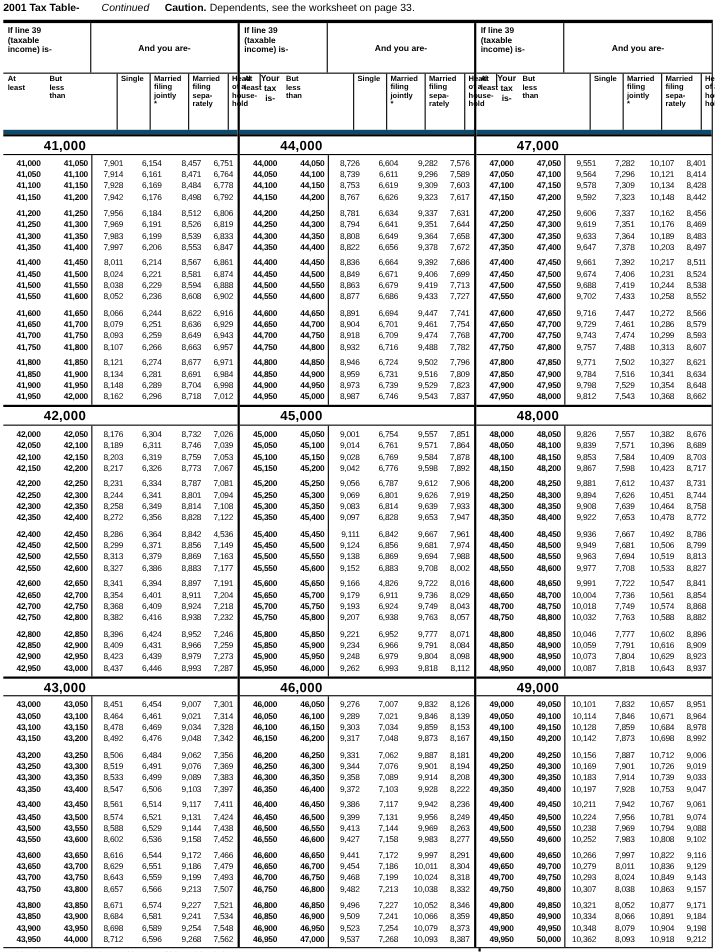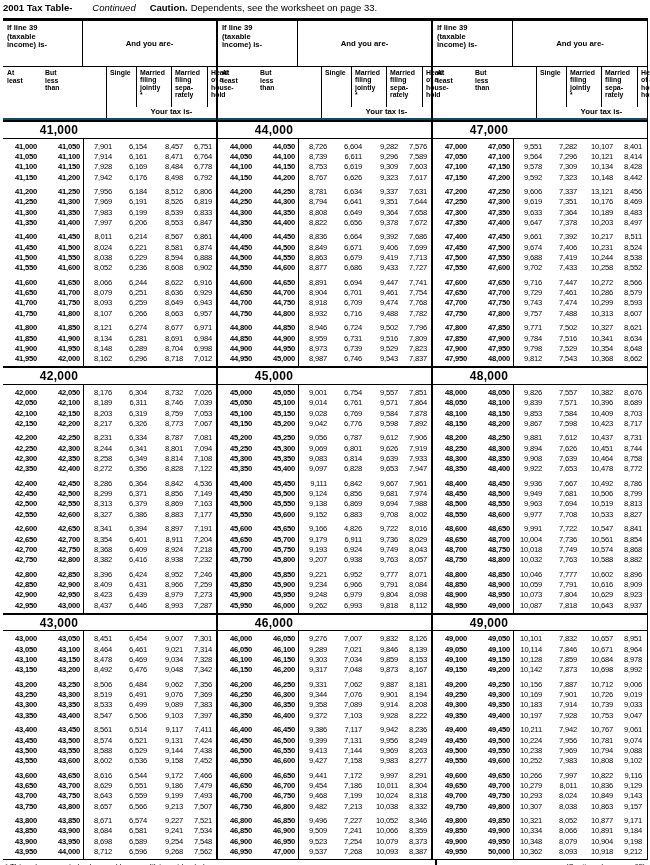--- a/index.html
+++ b/index.html
@@ -14,30 +14,30 @@
   .t-main { font-weight:bold; font-size:9.5px; }
   .t-cont { font-style:italic; font-size:9.5px; margin-left:20px; }
   .t-caut { font-weight:bold; font-size:9.5px; margin-left:14px; }
   .t-rest { font-size:9.5px; margin-left:3px; }
   
   .cols { display:flex; }
   .col-group { width:215px; }
   .col-group.g0, .col-group.g1 { border-right:2px solid #000; }
   .col-group.g2 { border-right:1.5px solid #000; width:215px; }
   
-  .hdr { border-bottom:2px solid #0c4a6e; }
+  .hdr { border-bottom:4px solid #0c4a6e; }
   .hdr-rowA { display:flex; height:46px; border-bottom:1px solid #000; }
   .hdr-income { width:80px; border-right:1px solid #000; font-weight:bold; font-size:7.6px; line-height:8.6px; padding:3px 2px 0 4px; white-space:pre-line; }
   .hdr-andyou { flex:1; display:flex; align-items:center; justify-content:center; font-weight:bold; font-size:7.8px;text-align:right; }
   .hdr-rowB { display:flex; height:51px; }
   .hdr-inczone { width:80px; display:flex; }
   .hdr-atleast { width:36px; padding:2px 0 0 4px; }
   .hdr-butless { width:44px; padding:2px 0 0 6px; }
   .hdr-inczone div { font-weight:bold; font-size:6.9px; line-height:7.6px; white-space:pre-line; }
-  .hdr-taxzone { flex:1; display:flex; flex-direction:column;padding-left:23px; }
+  .hdr-taxzone { flex:1; display:flex; flex-direction:row;padding-left:23px; }
   .hdr-taxcells { flex:1; display:flex; }
   .hdr-taxcells .tc { border-left:1px solid #000; font-weight:bold; font-size:6.9px; line-height:7.4px; padding:2px 0 0 3px; white-space:pre-line; }
   .tc.c0 { width:30px; }
   .tc.c1 { width:35px; }
   .tc.c2 { width:36px; }
   .tc.c3 { width:29px; flex:1; }
   .hdr-yourtax { height:11px; font-weight:bold; font-size:7.8px; text-align:center; border-left:1px solid #000; }
   
   .section-band { border-top:2.5px solid #000; border-bottom:1px solid #000; height:18.5px; display:flex; align-items:center; }
   .section-band .lbl { width:112px; text-align:center; font-weight:bold; font-size:12px; letter-spacing:0.3px; }
@@ -1261,21 +1261,21 @@
             <span class="cell">10,148</span>
             <span class="cell">8,442</span>
           </div>
         </div>
         <div class="block">
           <div class="row">
             <span class="cell inc">47,200</span>
             <span class="cell inc">47,250</span>
             <span class="cell">9,606</span>
             <span class="cell">7,337</span>
-            <span class="cell">13,121</span>
+            <span class="cell">10,162</span>
             <span class="cell">8,456</span>
           </div>
           <div class="row">
             <span class="cell inc">47,250</span>
             <span class="cell inc">47,300</span>
             <span class="cell">9,619</span>
             <span class="cell">7,351</span>
             <span class="cell">10,176</span>
             <span class="cell">8,469</span>
           </div>

